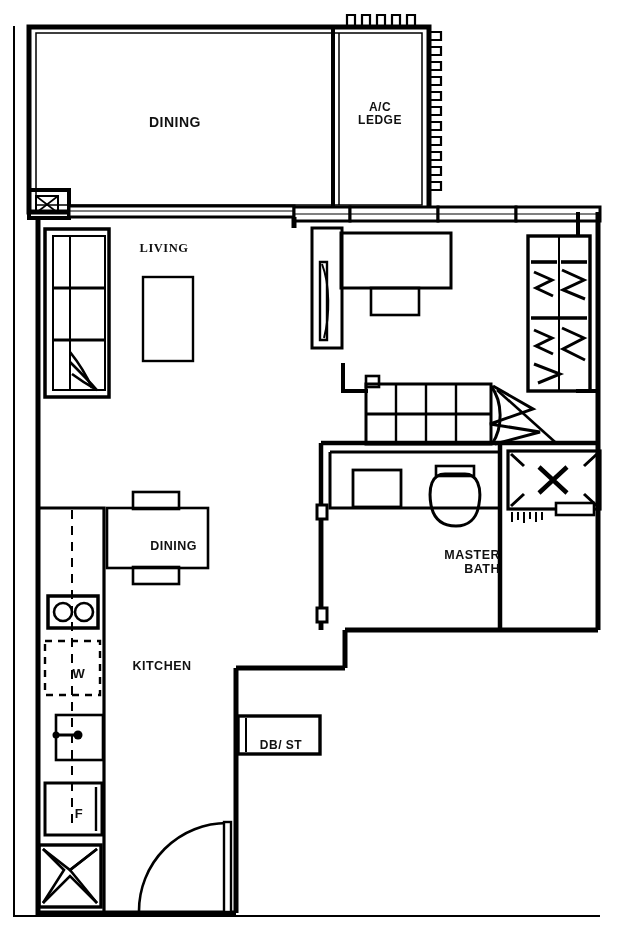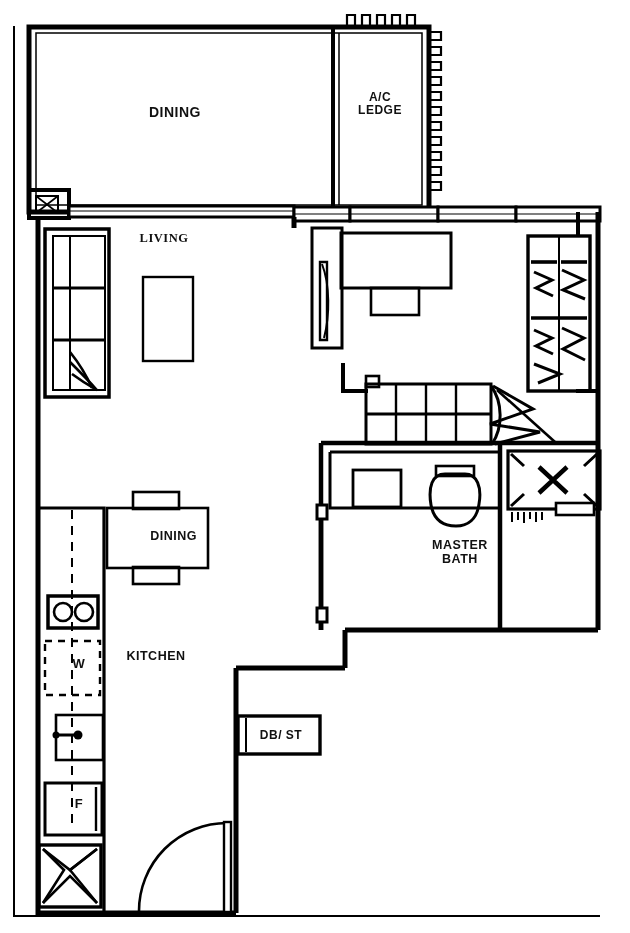--- a/index.html
+++ b/index.html
@@ -27,27 +27,28 @@
   .room-label {
     position: absolute;
     font-family: "Liberation Sans", sans-serif;
     font-weight: bold;
     color: #111111;
     letter-spacing: 0.5px;
     text-align: center;
     line-height: 1.12;
     white-space: pre-line;
     user-select: none;
+    margin-top: 10px;
   }
   .lbl-balcony { font-size: 14px; }
   .lbl-acledge { font-size: 12px; }
   .lbl-living   { font-size: 12.5px; font-family: Liberation Serif, serif; }
   .lbl-dining   { font-size: 12.5px; text-align: right; }
   .lbl-kitchen  { font-size: 12.5px; }
-  .lbl-master   { font-size: 12.5px; }
+  .lbl-master   { font-size: 12.5px; text-align: right; }
   .lbl-dbst     { font-size: 12px; }
   .lbl-w        { font-size: 13px; }
   .lbl-f        { font-size: 13px; }
 </style>
 </head>
 <body>
 
 <div id="plan-wrap">
 
   <svg id="plan-svg" viewBox="0 0 630 933">
@@ -282,21 +283,21 @@
 
   <div class="room-label lbl-balcony" style="left:125px; top:105px; width:100px;">DINING</div>
 
   <div class="room-label lbl-acledge" style="left:340px; top:91px; width:80px;">A/C
 LEDGE</div>
 
   <div class="room-label lbl-living" style="left:124px; top:231px; width:80px;">LIVING</div>
 
   <div class="room-label lbl-dining" style="left:117px; top:529px; width:80px;">DINING</div>
 
-  <div class="room-label lbl-kitchen" style="left:116px; top:649px; width:80px;">KITCHEN</div>
+  <div class="room-label lbl-kitchen" style="left:122px; top:649px; width:80px;">KITCHEN</div>
 
   <div class="room-label lbl-master" style="left:420px; top:538px; width:80px;">MASTER
 BATH</div>
 
   <div class="room-label lbl-dbst" style="left:251px; top:729px; width:60px;">DB/ ST</div>
 
   <div class="room-label lbl-w" style="left:69px; top:657px; width:20px;">W</div>
 
   <div class="room-label lbl-f" style="left:69px; top:797px; width:20px;">F</div>
 

